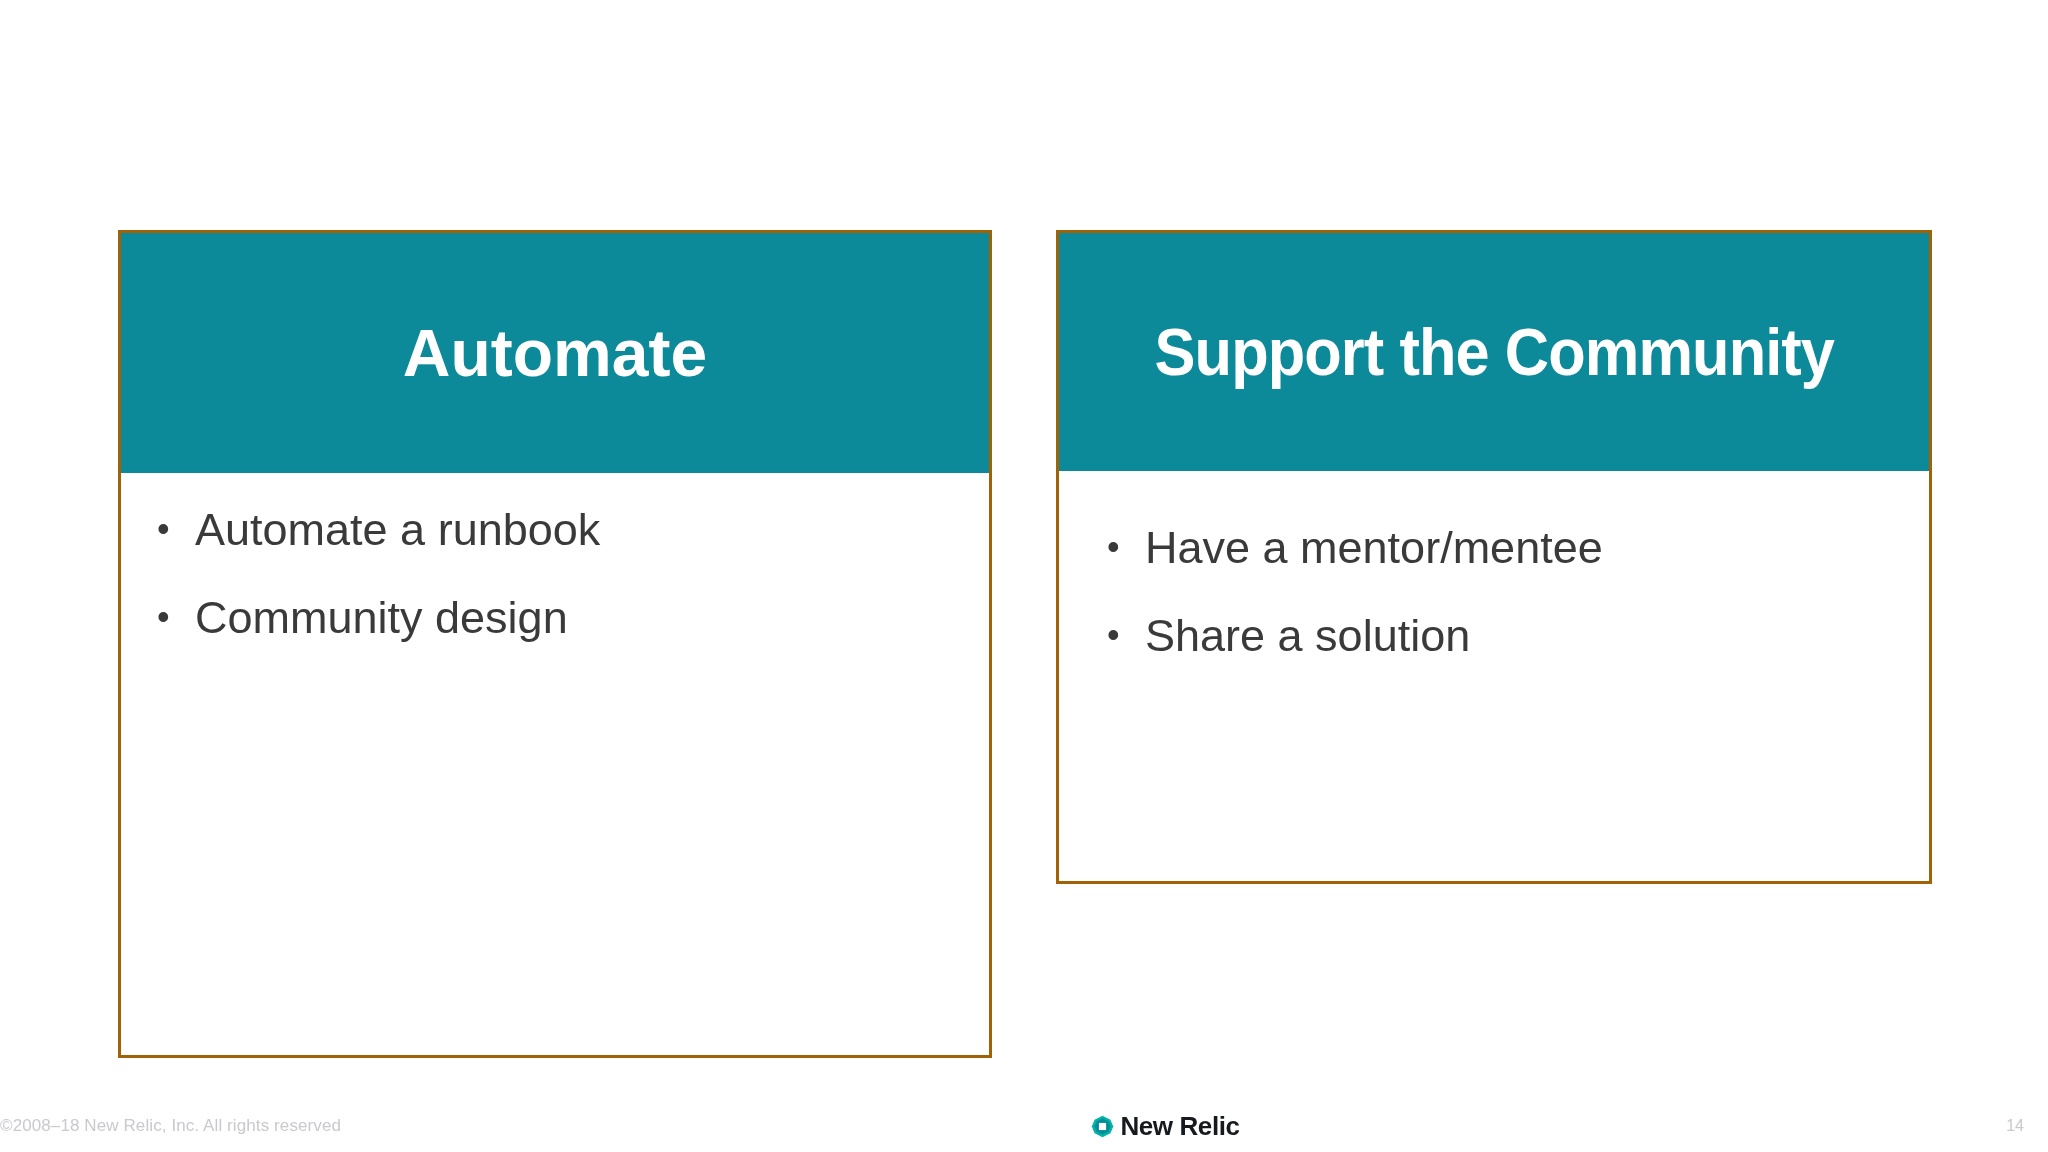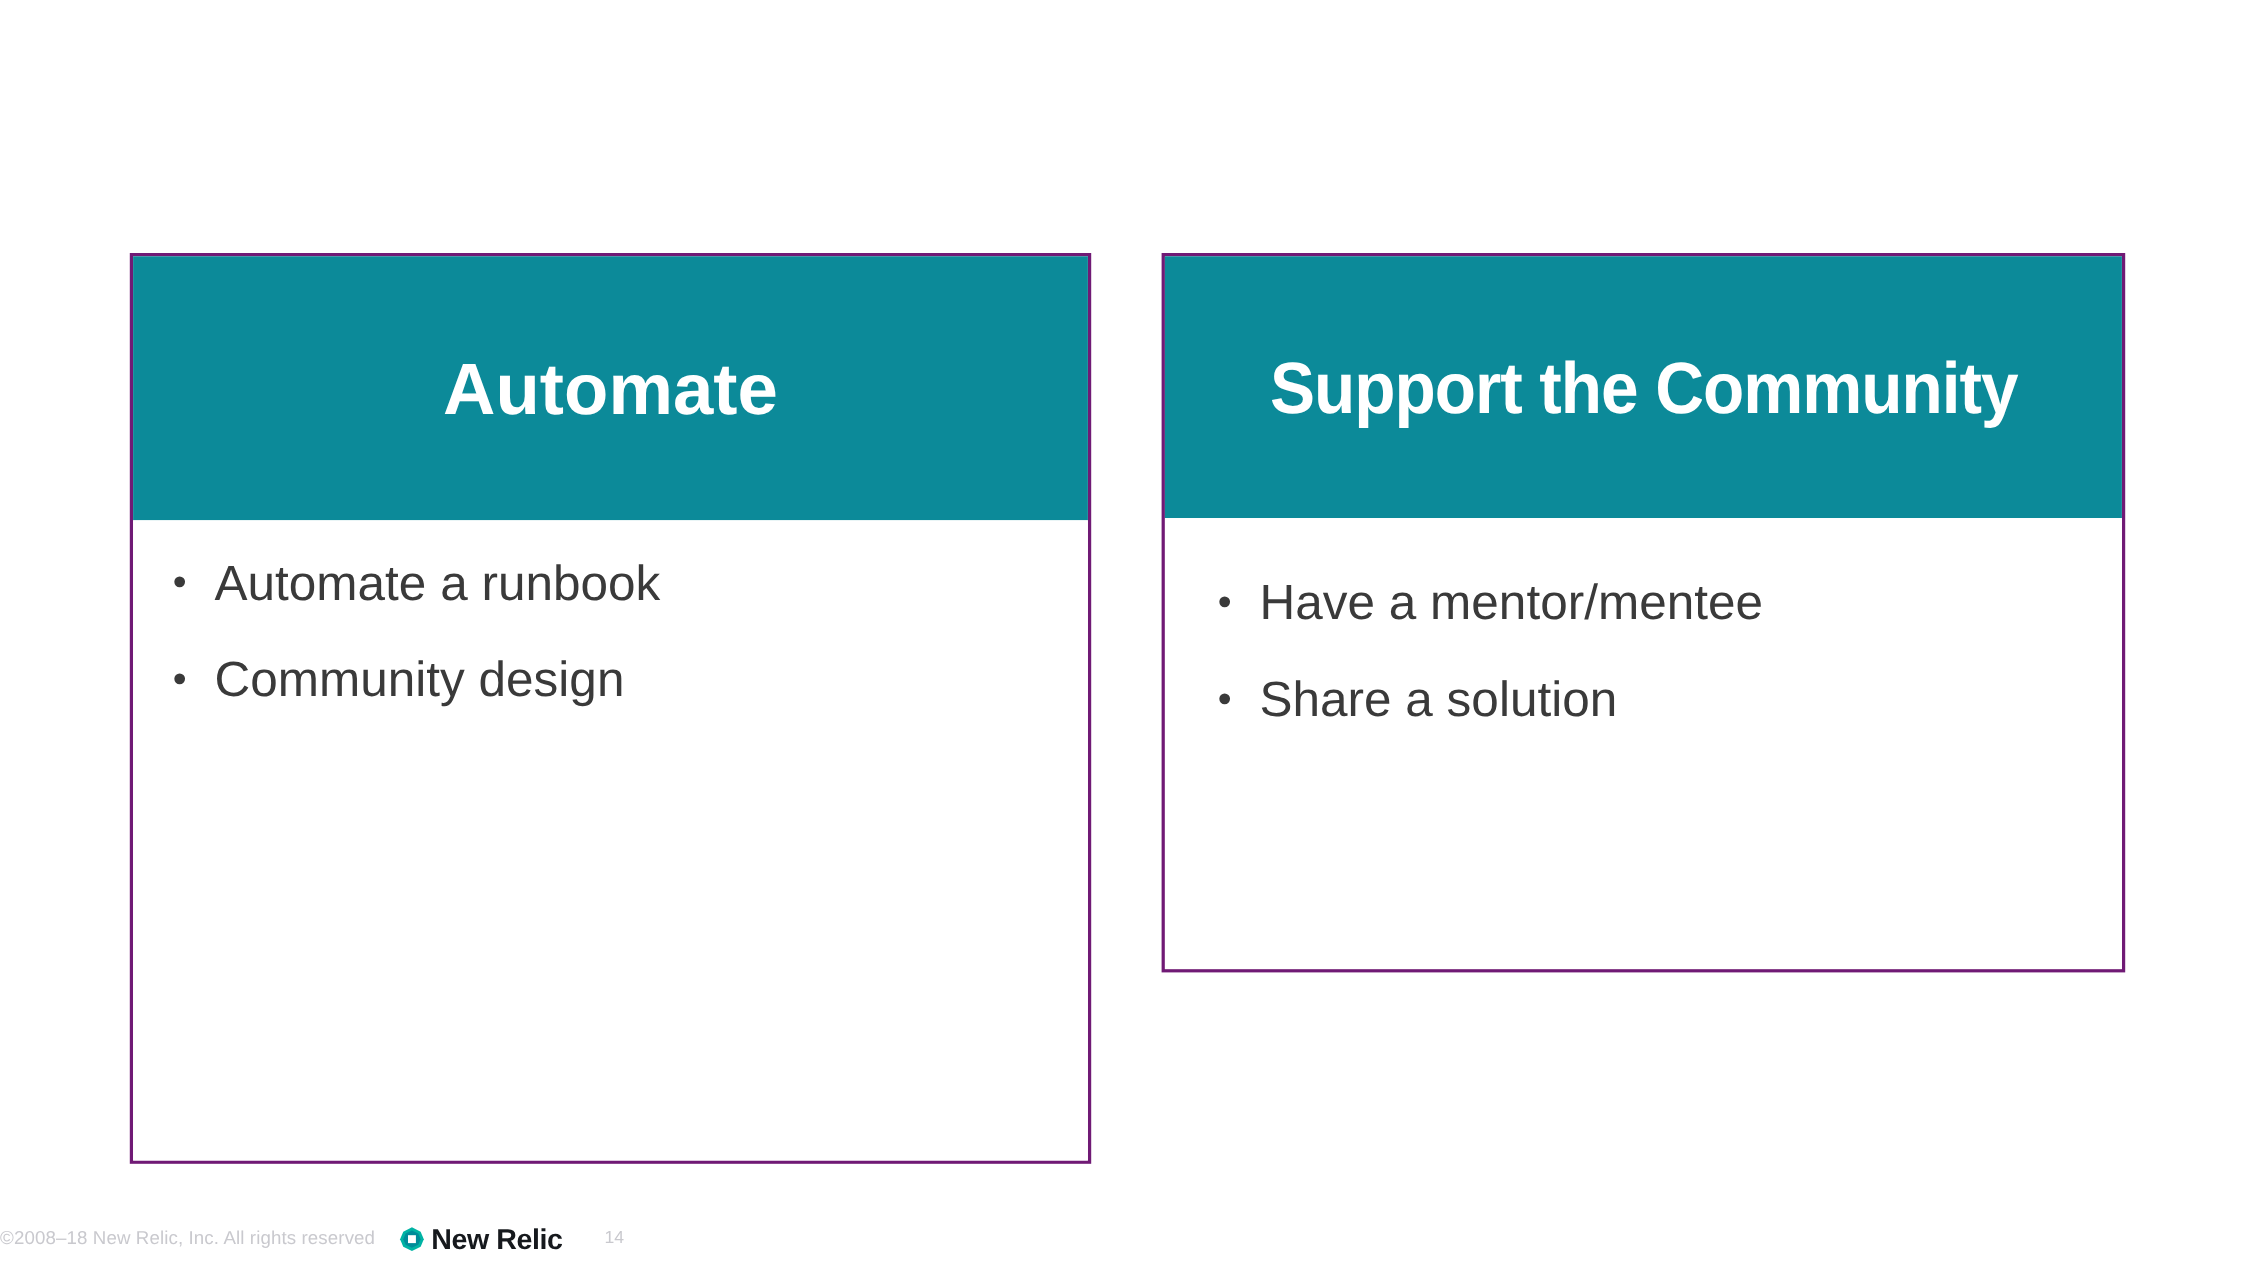--- a/index.html
+++ b/index.html
@@ -18,21 +18,21 @@
   .slide {
     position: absolute;
     inset: 0;
     background: #ffffff;
   }
 
   
   .card {
     position: absolute;
     background: #ffffff;
-    border: 3px solid #701a75;
+    border: 3px solid #a16207;
     box-sizing: border-box;
     display: flex;
     flex-direction: column;
   }
 
   #card-left {
     left: 118px;
     top: 230px;
     width: 874px;
     height: 828px;
@@ -128,21 +128,21 @@
 
   
   .footer {
     position: absolute;
     left: 0;
     right: 0;
     bottom: 0;
     height: 52px;
     display: flex;
     align-items: center;
-    justify-content: flex-start;
+    justify-content: space-between;
     padding-right: 24px;
     box-sizing: border-box;
   }
 
   .copyright {
     color: #c9c9ce;
     font-size: 17px;
     letter-spacing: 0.1px;
     white-space: nowrap;
   }

